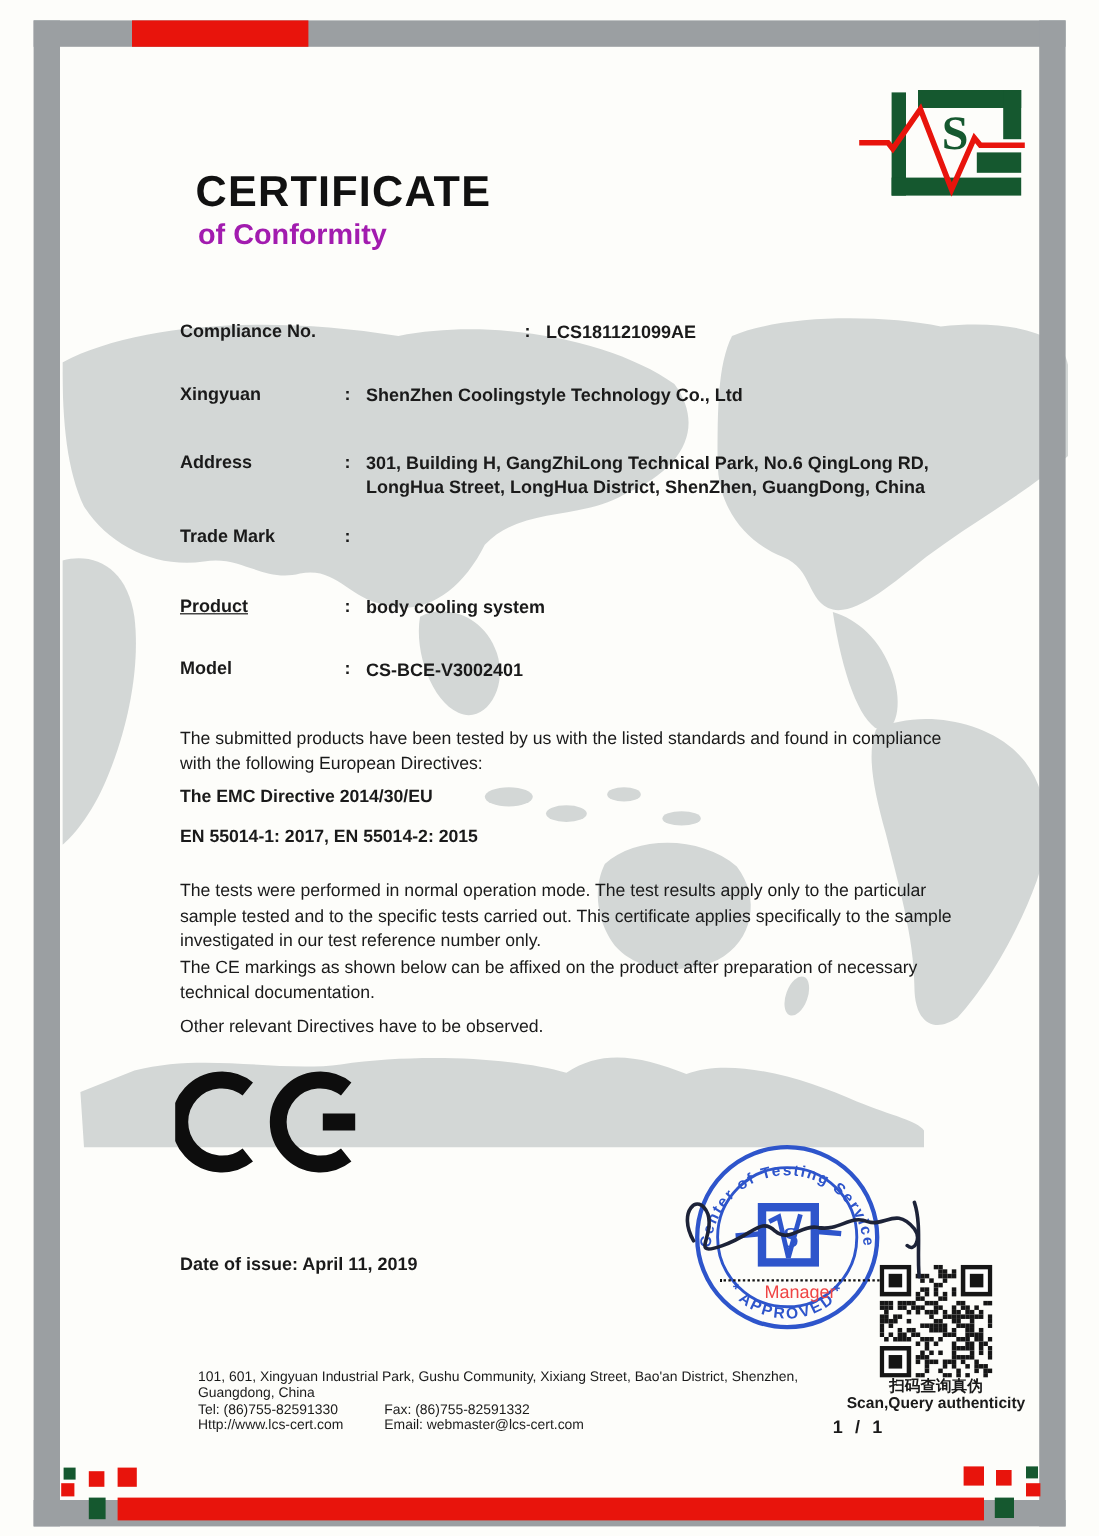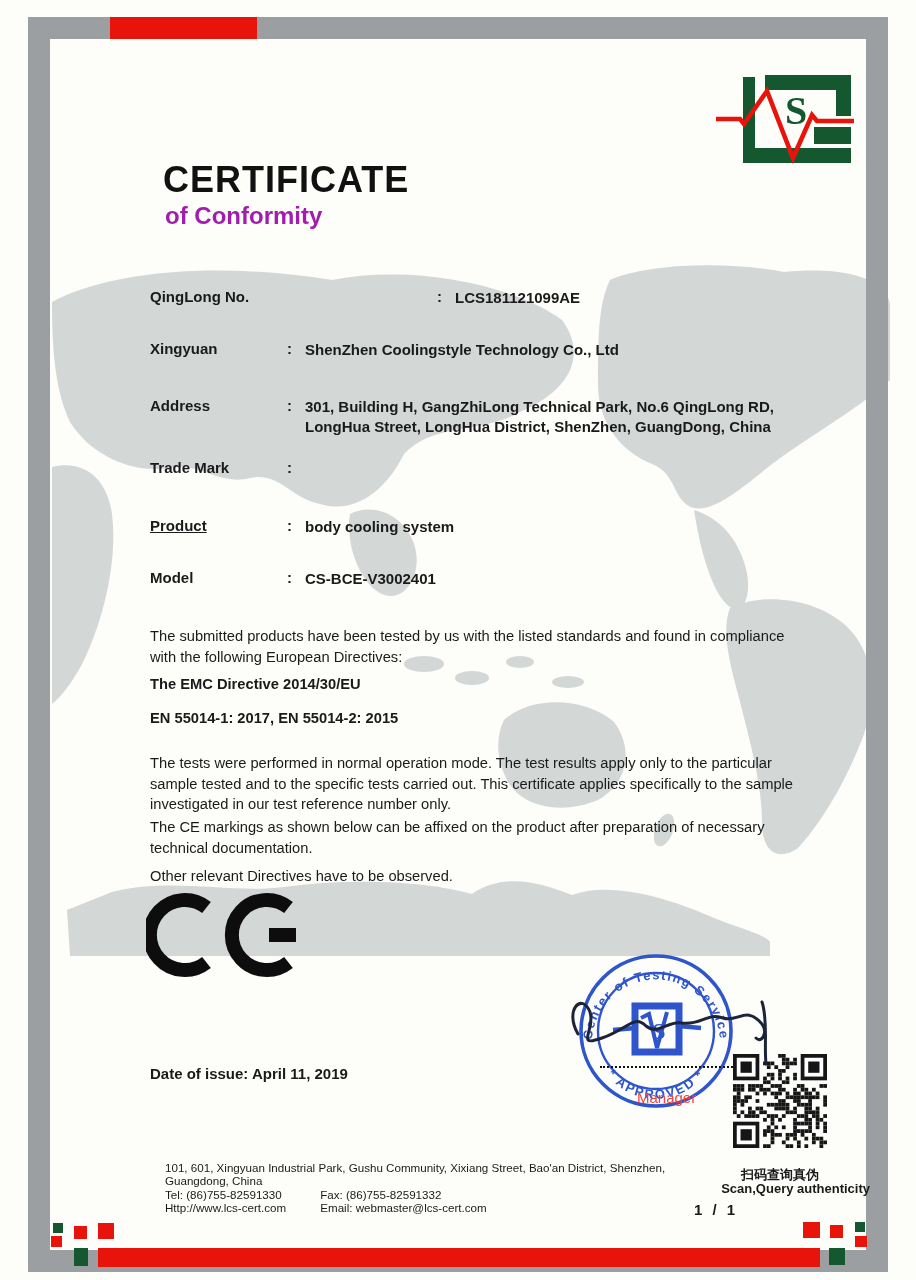--- a/index.html
+++ b/index.html
@@ -1,18 +1,18 @@
 <!DOCTYPE html>
 <html><head>
 <meta charset="utf-8">
 <style>
   html,body{margin:0;padding:0;}
   body{width:916px;height:1280px;position:relative;background:#fdfdfa;
        font-family:"Liberation Sans", sans-serif;color:#1a1a1a;overflow:hidden;}
-  .abs{position:absolute;margin-top:20px;}
+  .abs{position:absolute;}
   
   .frame-bar{position:absolute;background:#9b9fa2;z-index:2;}
   .red{background:#e8140c;}
   .green{background:#15582f;}
   .deco{position:absolute;z-index:3;}
   
   #map{position:absolute;left:52px;top:262px;z-index:1;}
   
   .content{z-index:4;}
   .title{left:163px;top:139px;font-size:36px;font-weight:800;letter-spacing:1px;color:#111;}
@@ -22,21 +22,21 @@
   .row-value{font-size:15px;font-weight:700;position:absolute;left:305px;width:500px;line-height:1.35;}
   .pre{white-space:pre-line;}
   .para{left:150px;width:670px;font-size:14.7px;line-height:1.4;}
   .bold{font-weight:700;}
   .date{left:150px;top:1045px;font-size:15px;font-weight:700;}
   
   .footer{left:165px;top:1141px;font-size:11.6px;line-height:1.16;z-index:4;}
   .fc1{width:152px;display:inline-block;}
   .pagenum{left:694px;top:1181px;font-size:15px;font-weight:700;letter-spacing:3px;z-index:4;}
   .qrcapzh{left:698px;top:1146px;width:164px;text-align:center;font-size:13px;font-weight:700;z-index:4;}
-  .qrcapen{left:690px;top:1161px;width:180px;text-align:right;font-size:13px;font-weight:700;z-index:4;}
+  .qrcapen{left:690px;top:1161px;width:180px;text-align:center;font-size:13px;font-weight:700;z-index:4;}
   
   #stamp{position:absolute;left:577px;top:952px;z-index:5;}
   #sig{position:absolute;left:556px;top:972px;z-index:6;}
   .dotline{position:absolute;left:600px;top:1053px;width:133px;height:13px;
            border-bottom:2.5px dotted #111;z-index:6;}
   .manager{left:637px;top:1069px;font-size:15px;color:#ef4444;z-index:7;}
   #qr{position:absolute;left:733px;top:1054px;z-index:5;}
   #lcslogo{position:absolute;left:710px;top:62px;z-index:4;}
   #cemark{position:absolute;left:146px;top:886px;z-index:4;}
 </style>
@@ -97,21 +97,21 @@
     <rect x="104" y="65" width="37" height="17"></rect>
   </g>
   <text x="86" y="62" font-family="'Liberation Serif',serif" font-size="40" font-weight="bold" fill="#15582f" text-anchor="middle">S</text>
   <path d="M6,57 L30,57 L34,62 L57,29 L83,96 L102,53 L107,59 L144,59" fill="none" stroke="#e8140c" stroke-width="4.6" stroke-linejoin="miter"></path>
 </svg>
 
 <div class="abs content title">CERTIFICATE</div>
 <div class="abs content subtitle">of Conformity</div>
 
 <div class="abs content" style="left:150px;top:268px;width:680px;">
-  <span class="row-label">QingLong No.</span>
+  <span class="row-label">Compliance No.</span>
   <span class="row-colon">:</span>
   <span class="row-value">LCS181121099AE</span>
 </div>
 <div class="abs content" style="left:150px;top:320px;width:680px;">
   <span class="row-label">Xingyuan</span>
   <span class="row-colon" style="left:137px">:</span>
   <span class="row-value" style="left:155px">ShenZhen Coolingstyle Technology Co., Ltd</span>
 </div>
 <div class="abs content" style="left:150px;top:377px;width:680px;">
   <span class="row-label">Address</span>

